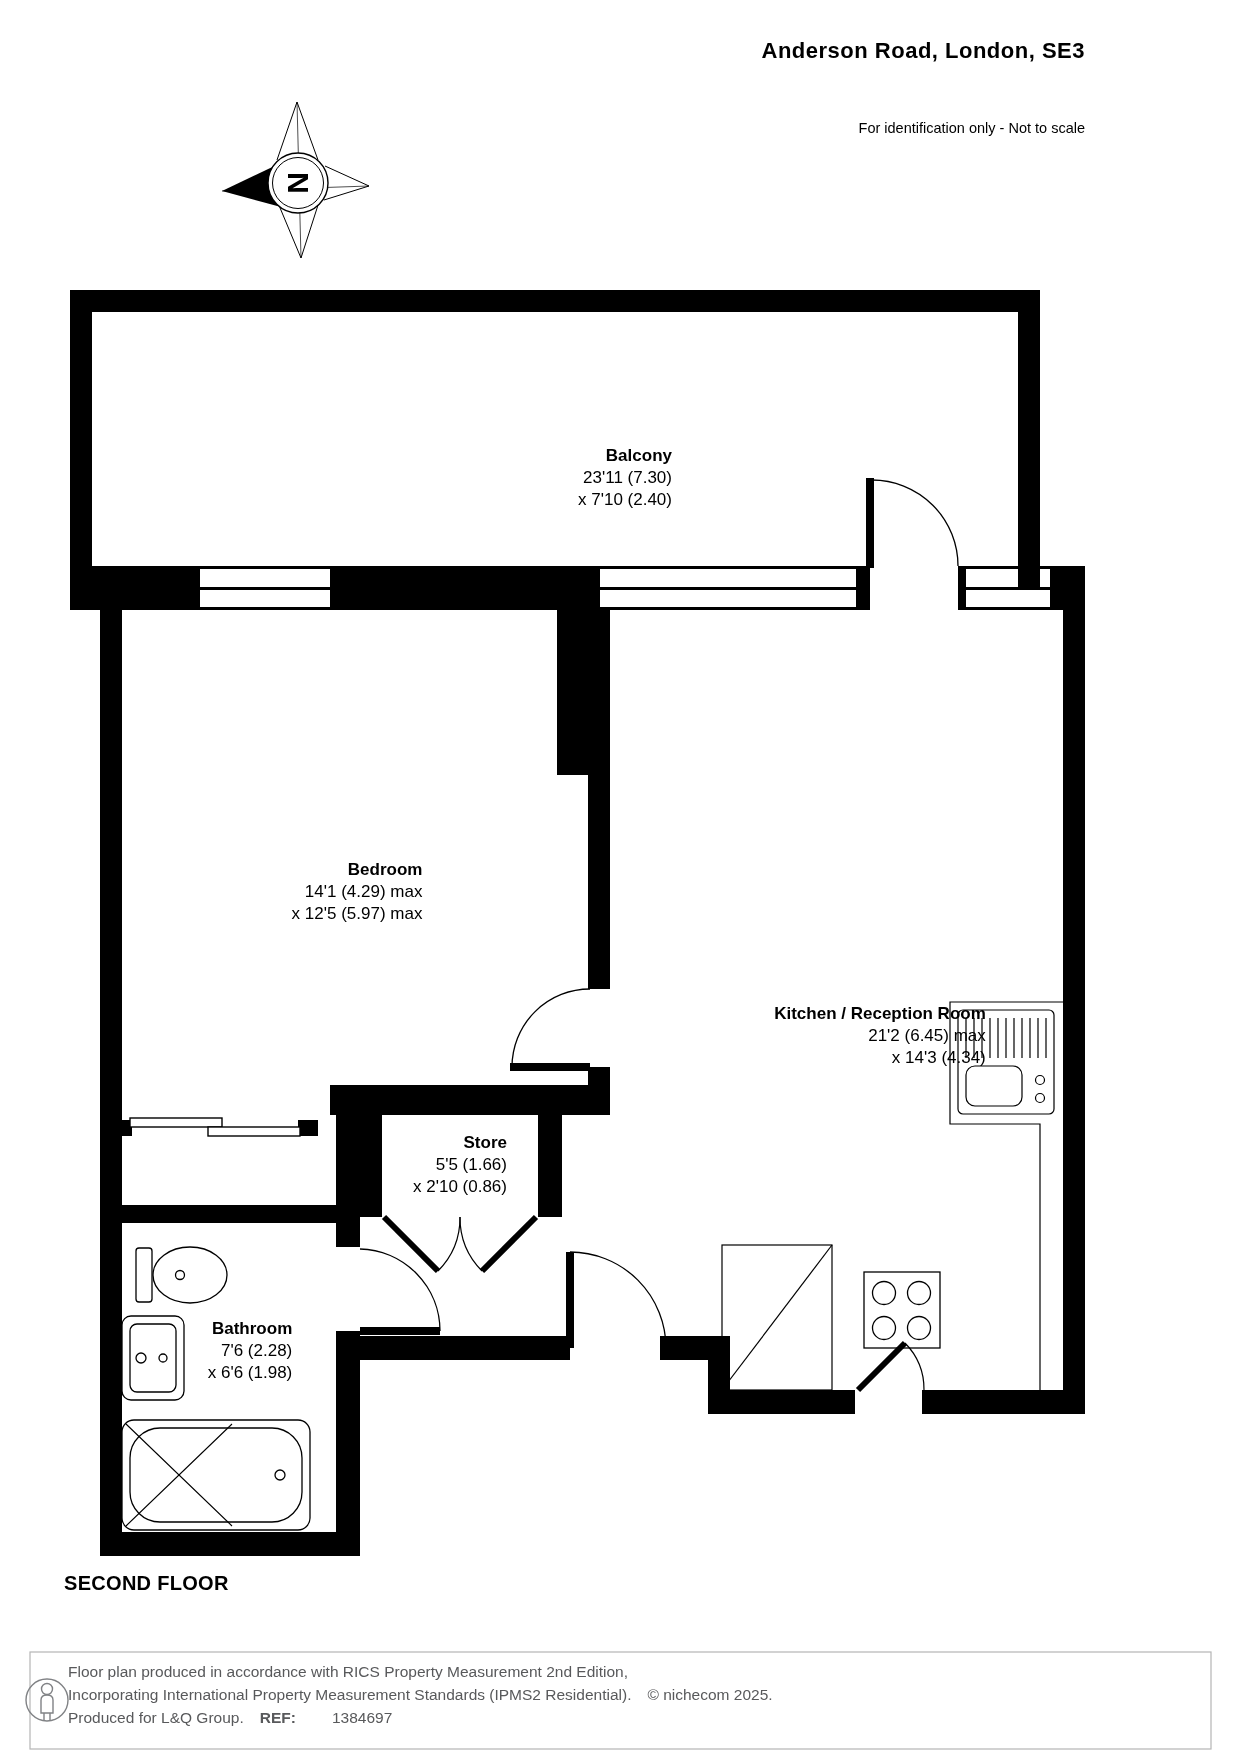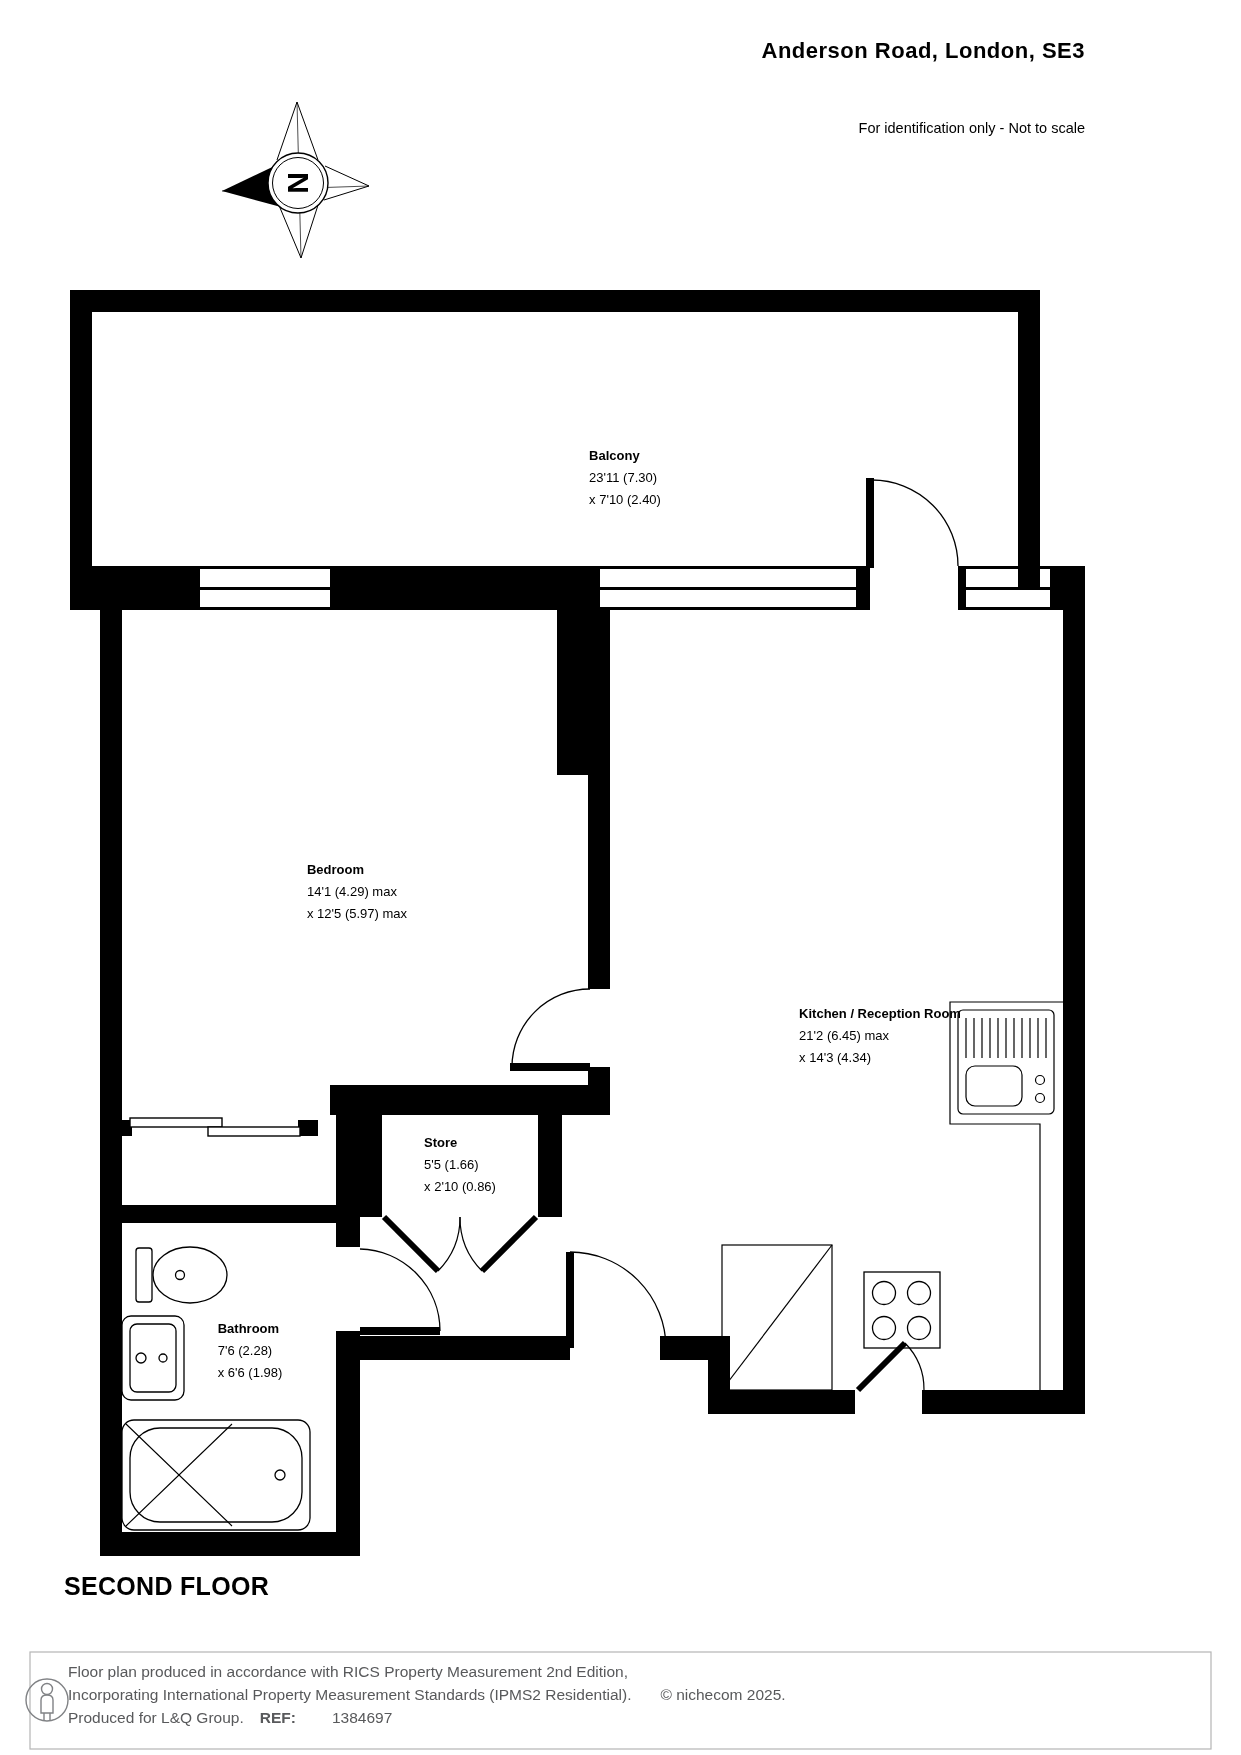--- a/index.html
+++ b/index.html
@@ -3,25 +3,25 @@
 <meta charset="utf-8">
 <style>
   html,body{margin:0;padding:0;background:#ffffff;}
   body{width:1241px;height:1755px;position:relative;font-family:"Liberation Sans",sans-serif;color:#000;}
   .stage{position:absolute;left:0;top:0;width:1241px;height:1755px;overflow:hidden;}
   svg{position:absolute;left:0;top:0;}
   .abs{position:absolute;}
   .hdr-title{right:156px;top:38px;font-size:22px;font-weight:bold;letter-spacing:0.5px;}
   .hdr-area{right:156px;top:90px;font-size:21px;}
   .hdr-note{right:156px;top:120px;font-size:14.5px;}
-  .room-label{transform:translateX(-50%);text-align:left;font-size:13px;line-height:22px;white-space:nowrap;}
+  .room-label{transform:translateX(-50%);text-align:right;font-size:17px;line-height:22px;white-space:nowrap;}
   .room-label .rn{font-weight:bold;}
-  .floor-label{left:64px;top:1572px;font-size:25px;font-weight:bold;letter-spacing:0.3px;}
+  .floor-label{left:64px;top:1572px;font-size:20px;font-weight:bold;letter-spacing:0.3px;}
   .footer-text{left:68px;top:1660px;font-size:15.5px;line-height:23px;color:#58595b;}
-  .footer-text .sp1{margin-left:29px;}
+  .footer-text .sp1{margin-left:16px;}
   .footer-text .sp2{margin-left:16px;font-weight:bold;}
   .footer-text .sp3{margin-left:36px;}
 </style>
 </head>
 <body>
 
 <div class="stage">
 
   <svg width="1241" height="1755" viewBox="0 0 1241 1755">
 

